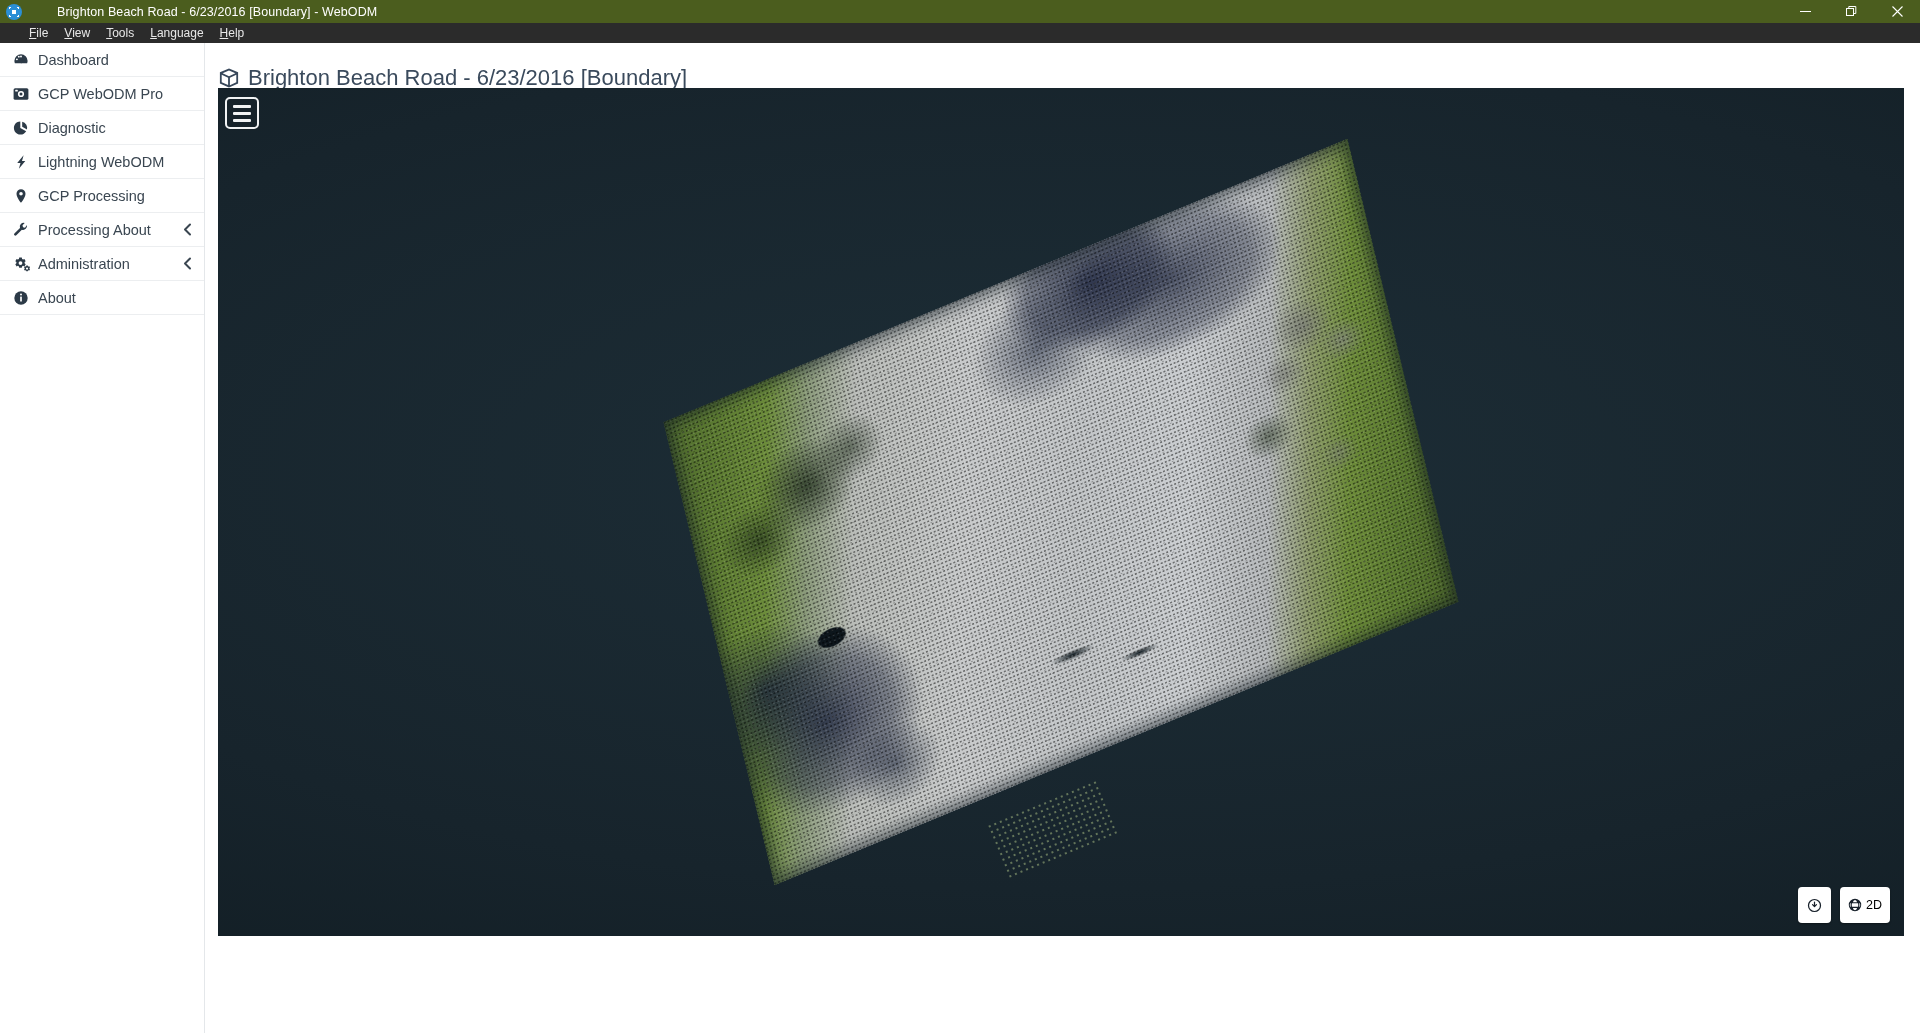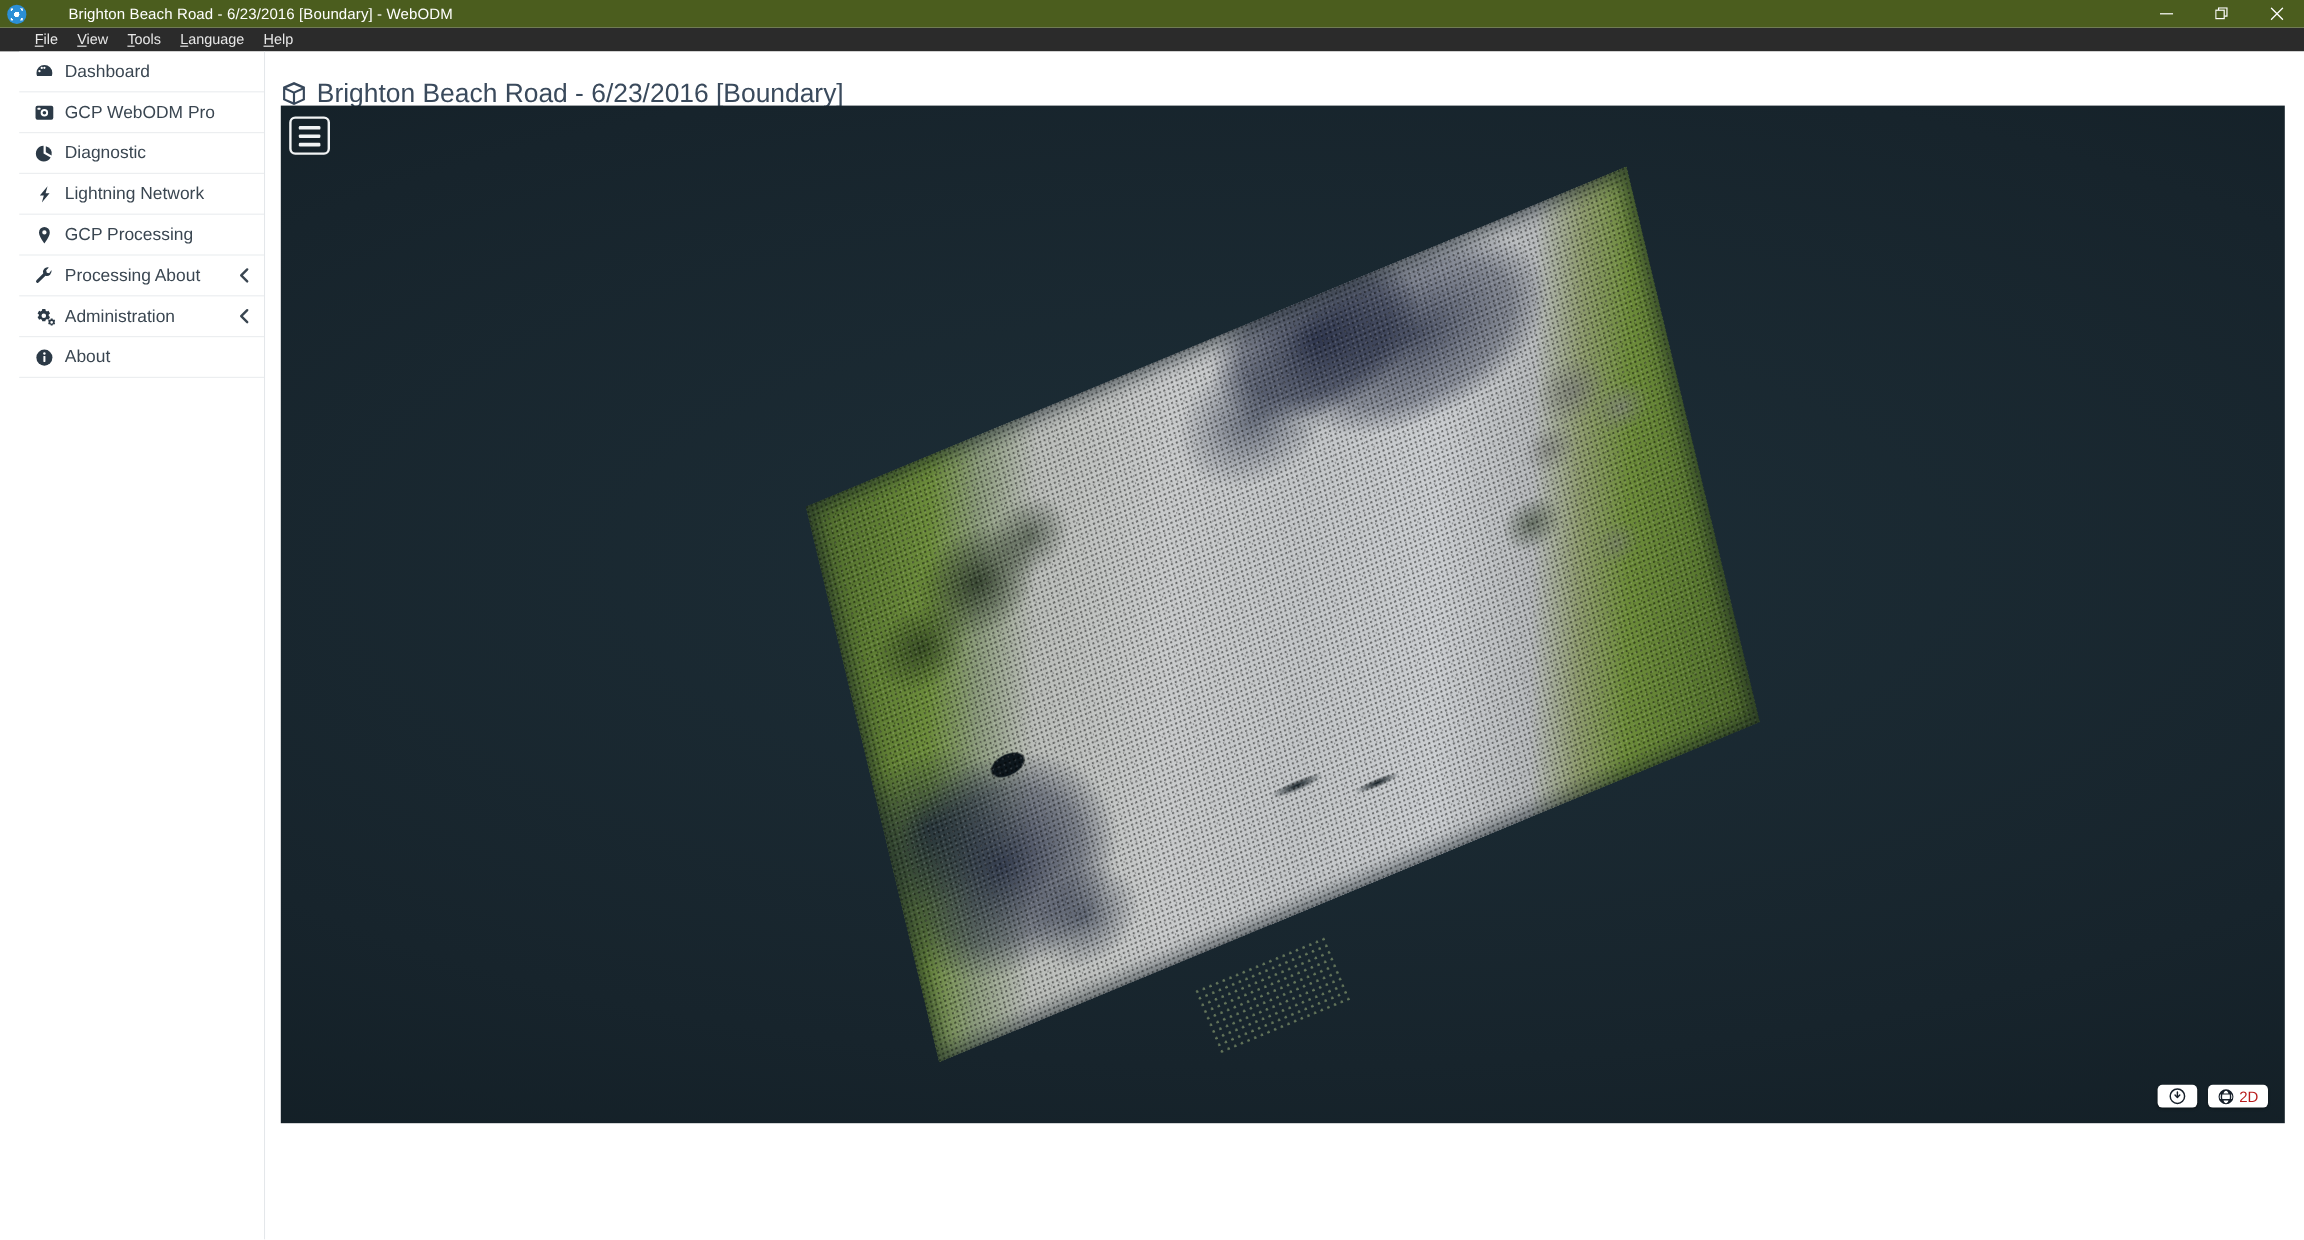--- a/index.html
+++ b/index.html
@@ -88,21 +88,20 @@
     background: #ffffff;
   }
 
   
   #sidebar {
     width: 205px;
     flex: none;
     background: #ffffff;
     border-right: 1px solid #e4e7ea;
     padding-top: 0px;
-    margin-left: 16px;
   }
   .side-item {
     display: flex;
     align-items: center;
     height: 34px;
     padding: 0 12px 0 13px;
     border-bottom: 1px solid #eceef0;
     color: #3a4651;
     font-size: 14.5px;
     cursor: pointer;
@@ -272,25 +271,25 @@
   #viewer-tools {
     position: absolute;
     right: 14px; bottom: 13px;
     display: flex;
     gap: 9px;
     z-index: 6;
   }
   .vtool {
     background: #ffffff;
     border-radius: 4px;
-    height: 19px;
+    height: 36px;
     display: flex;
     align-items: center;
     justify-content: center;
-    color: #b91c1c;
+    color: #000000;
     font-size: 12.5px;
     cursor: pointer;
     box-shadow: 0 1px 2px rgba(0,0,0,0.35);
   }
   #btn-clock { width: 33px; }
   #btn-2d { padding: 0 8px; gap: 4px; }
   .vtool svg { display: block; }
 </style>
 </head>
 <body>
@@ -361,21 +360,21 @@
       </span>
       <span class="side-label">Diagnostic</span>
     </div>
 
     <div class="side-item">
       <span class="side-ico">
         <svg width="16" height="16" viewBox="0 0 16 16" fill="#2c3a47">
           <path d="M10.6 1.2 4.2 9.0h3.3l-1.6 5.8 6.4-7.8H9.0z"></path>
         </svg>
       </span>
-      <span class="side-label">Lightning Network</span>
+      <span class="side-label">Lightning WebODM</span>
     </div>
 
     <div class="side-item">
       <span class="side-ico">
         <svg width="16" height="16" viewBox="0 0 16 16" fill="#2c3a47">
           <path d="M8 1.2a4.5 4.5 0 0 0-4.5 4.5C3.5 9.3 8 14.8 8 14.8s4.5-5.5 4.5-9.1A4.5 4.5 0 0 0 8 1.2zm0 6.3a1.8 1.8 0 1 1 0-3.6 1.8 1.8 0 0 1 0 3.6z"></path>
         </svg>
       </span>
       <span class="side-label">GCP Processing</span>
     </div>

